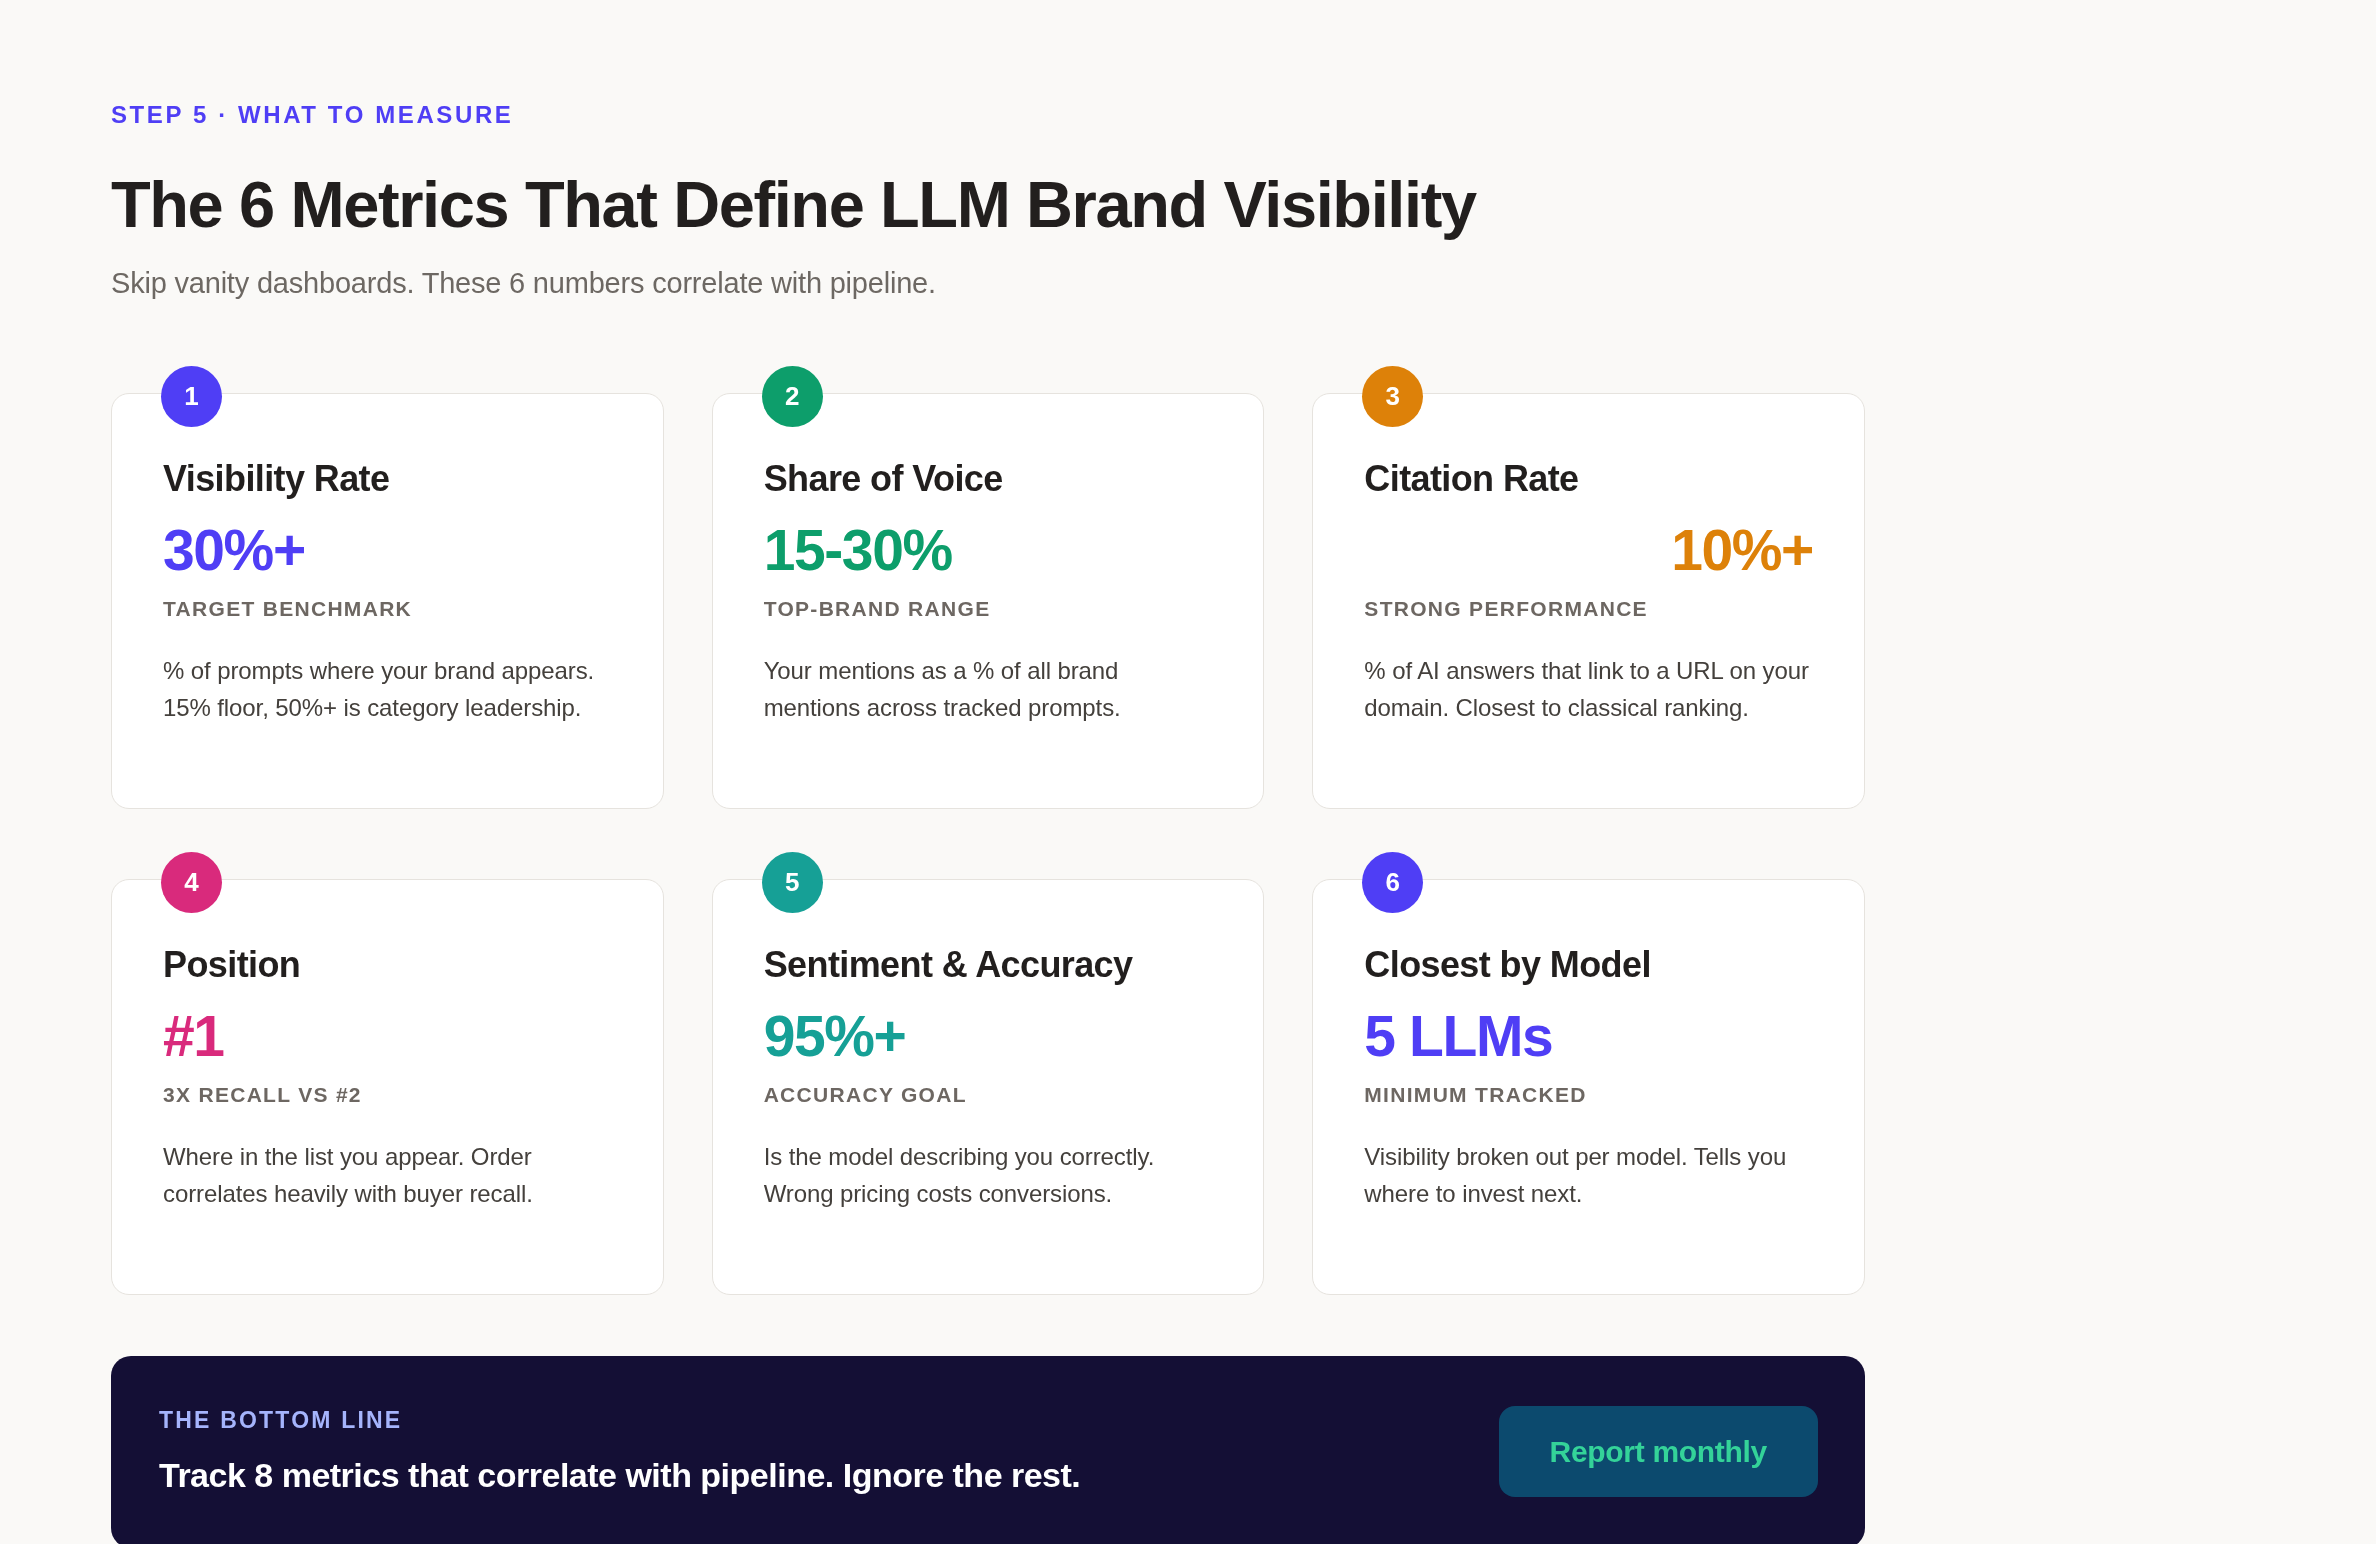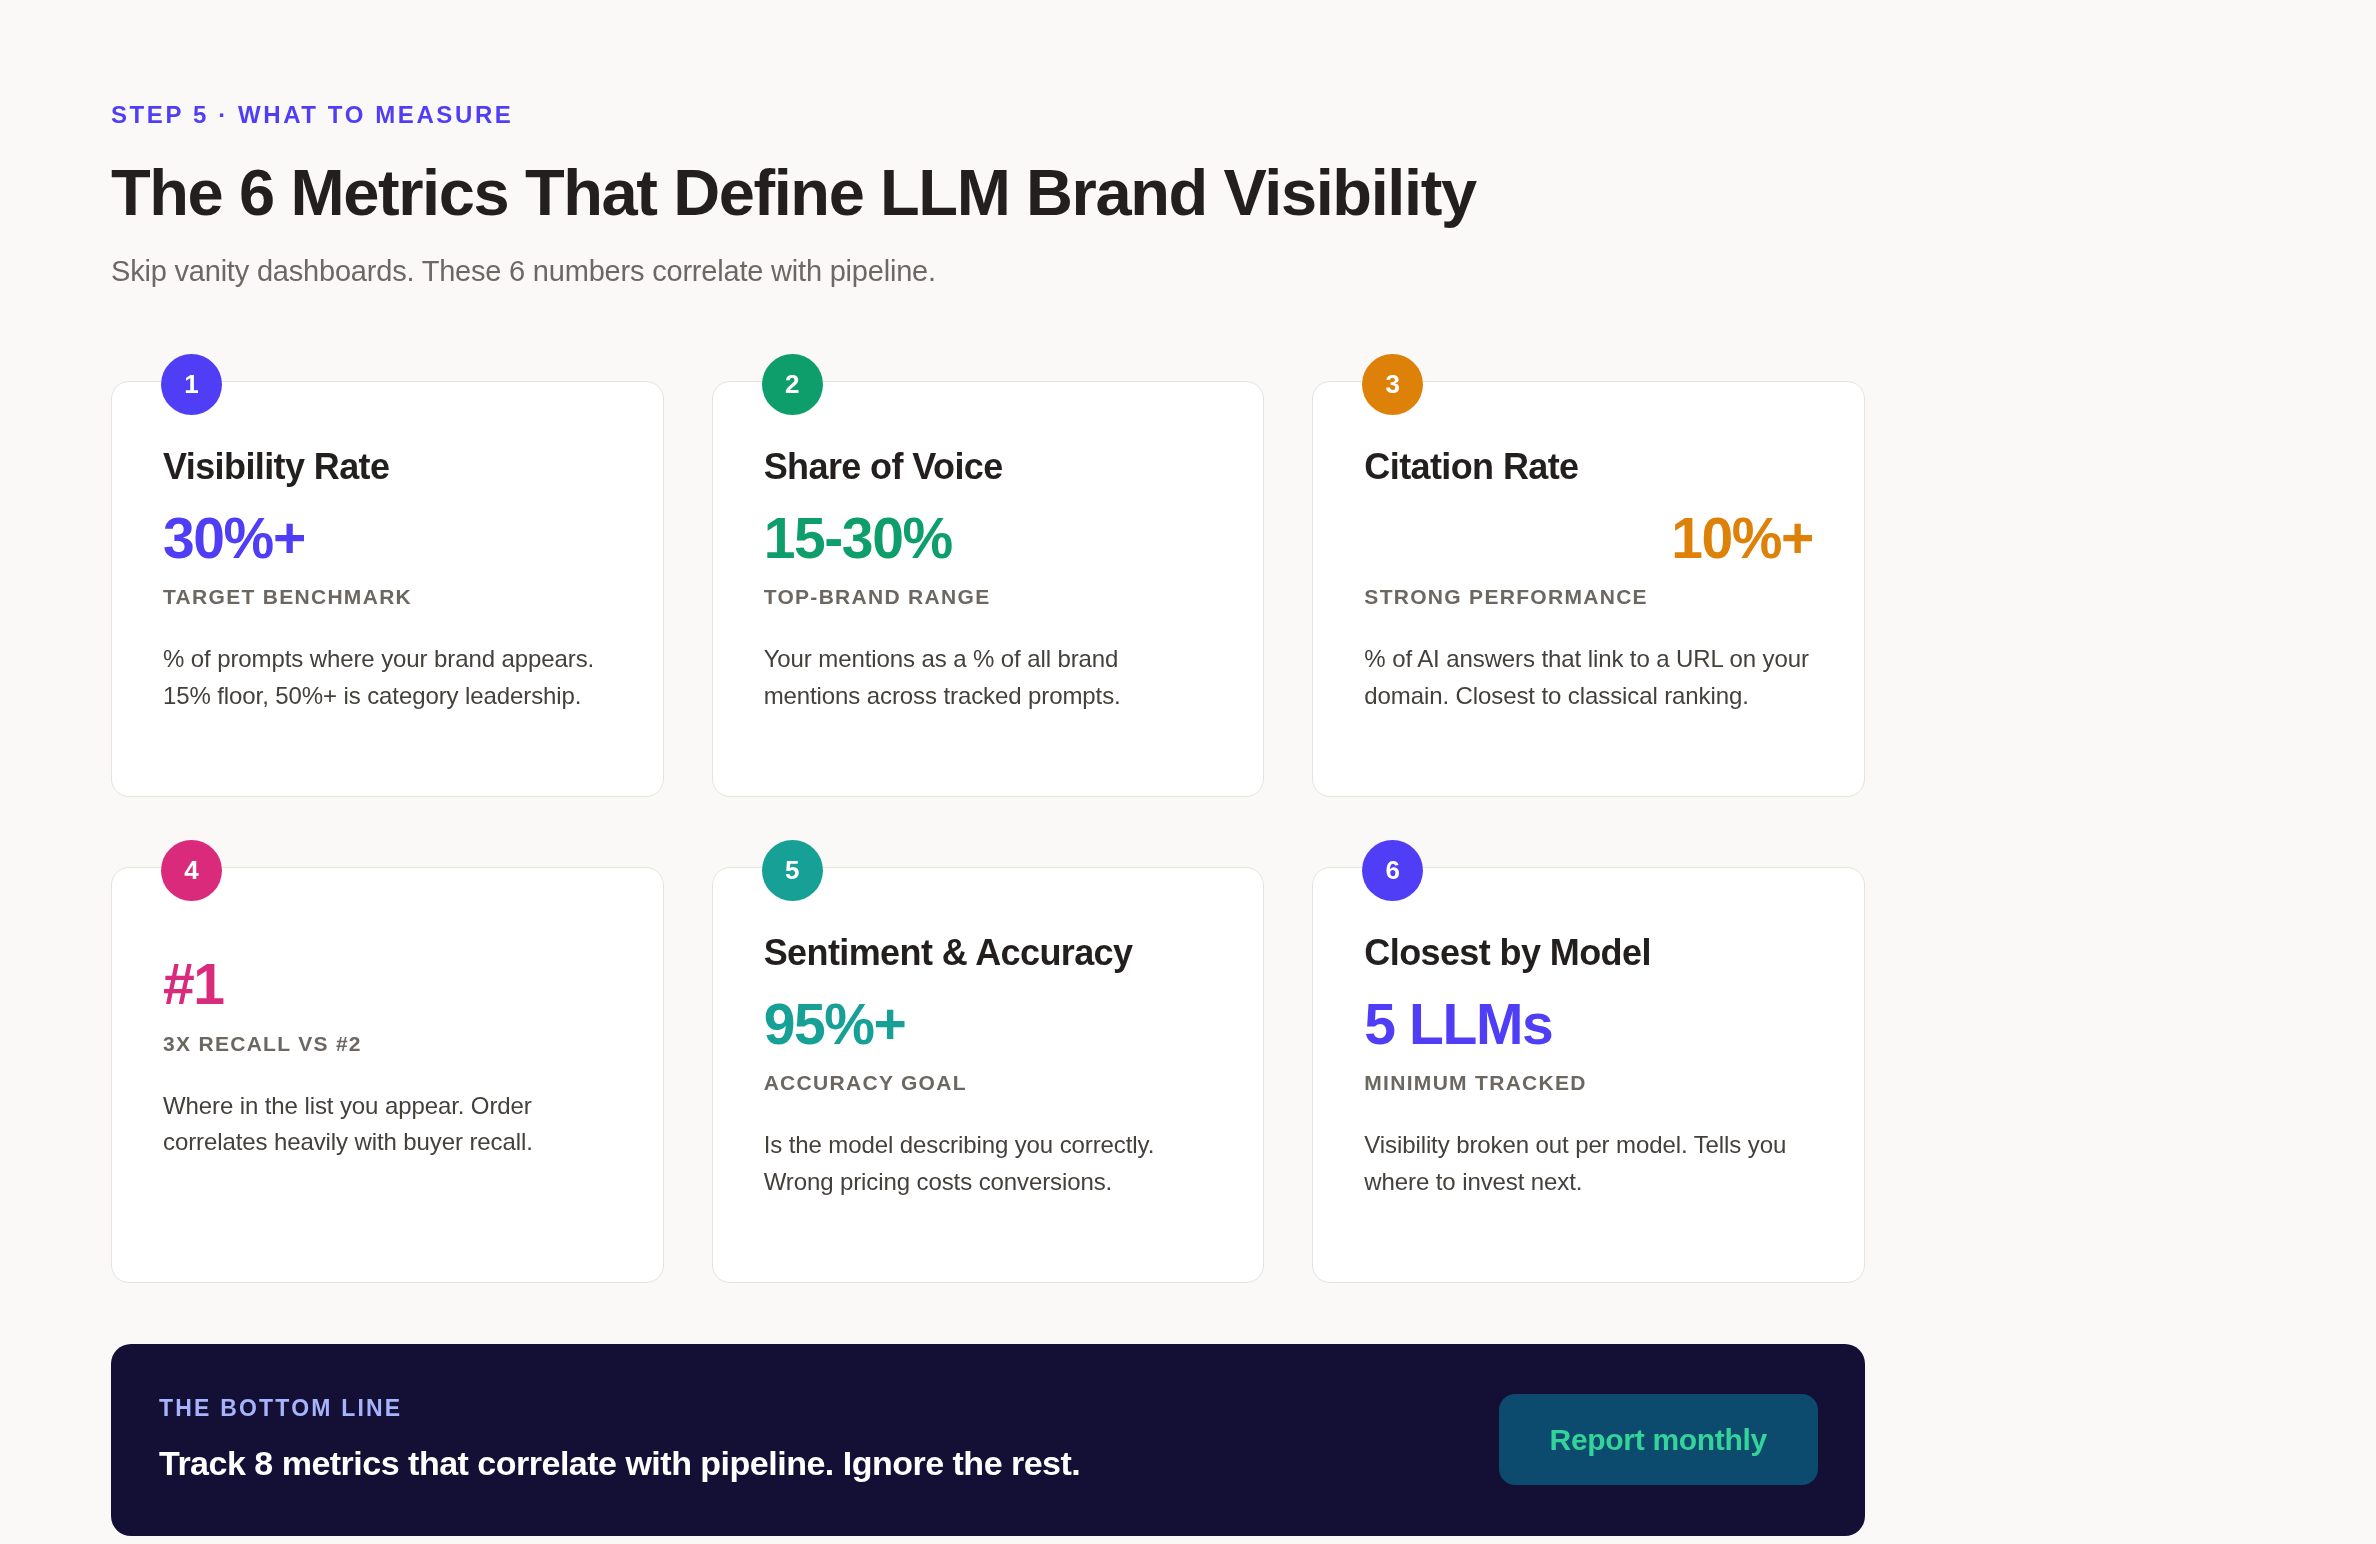--- a/index.html
+++ b/index.html
@@ -26,21 +26,21 @@
   .eyebrow {
     font-size: 24px;
     font-weight: 700;
     letter-spacing: 2.6px;
     color: #4f3ef5;
     text-transform: uppercase;
     line-height: 1;
   }
 
   .title {
-    margin-top: 32px;
+    margin-top: 44px;
     font-size: 65px;
     font-weight: 700;
     letter-spacing: -1.4px;
     color: #221f1e;
     line-height: 1.05;
   }
 
   .subtitle {
     margin-top: 26px;
     font-size: 29px;
@@ -213,20 +213,21 @@
         <div class="card-title">Citation Rate</div>
         <div class="card-value" style="color: rgb(221, 129, 9); text-align: right;">10%+</div>
         <div class="card-caption">STRONG PERFORMANCE</div>
         <div class="card-desc">% of AI answers that link to a URL on your domain. Closest to classical ranking.</div>
       </div>
     </div>
 
     <div class="card-wrap">
       <div class="badge" style="background: rgb(217, 42, 124);">4</div>
       <div class="card">
+        <div class="card-title">Position</div>
         <div class="card-value" style="color: rgb(217, 42, 124);">#1</div>
         <div class="card-caption">3X RECALL VS #2</div>
         <div class="card-desc">Where in the list you appear. Order correlates heavily with buyer recall.</div>
       </div>
     </div>
 
     <div class="card-wrap">
       <div class="badge" style="background: rgb(22, 160, 150);">5</div>
       <div class="card">
         <div class="card-title">Sentiment &amp; Accuracy</div>

